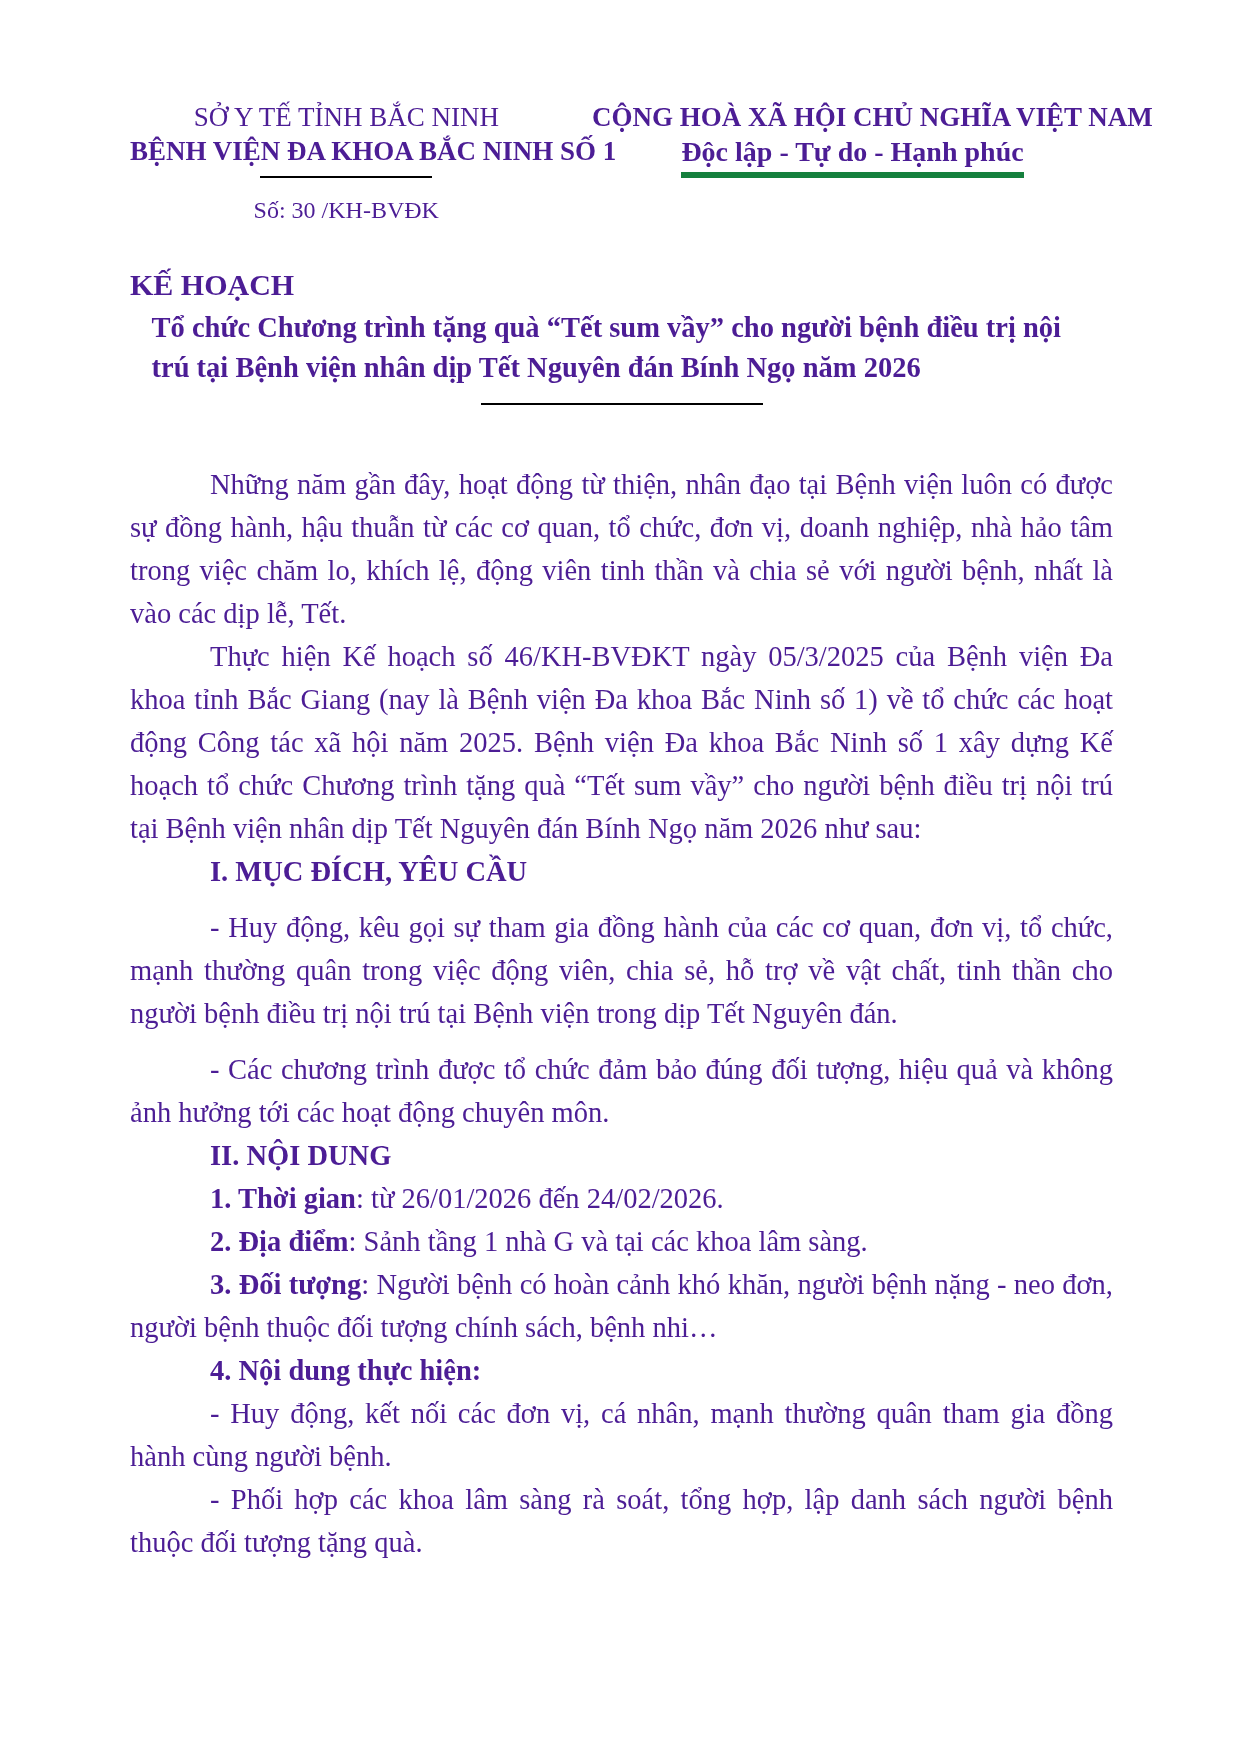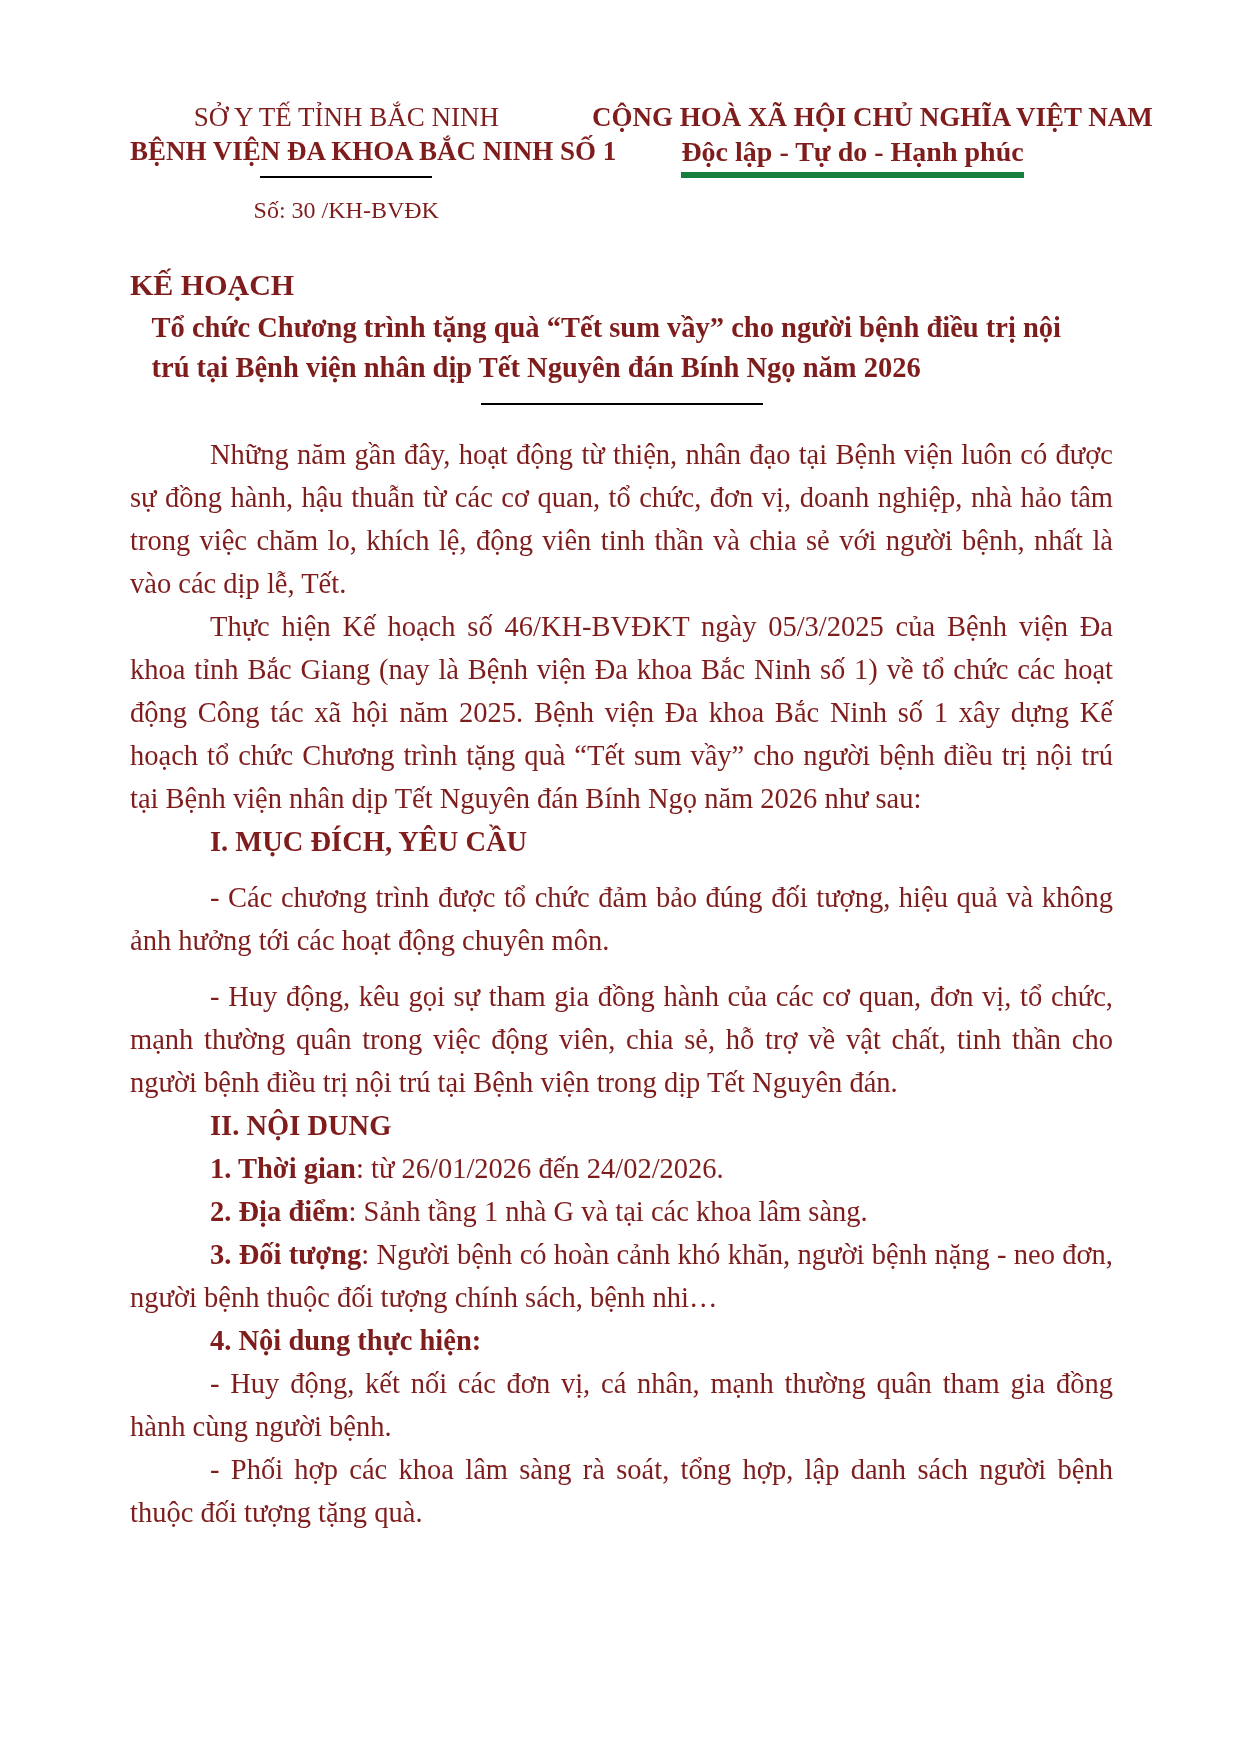--- a/index.html
+++ b/index.html
@@ -6,21 +6,21 @@
     margin: 0;
     padding: 0;
     background: #ffffff;
   }
   .page {
     position: relative;
     width: 1241px;
     height: 1755px;
     background: #ffffff;
     font-family: "Liberation Serif", "DejaVu Serif", serif;
-    color: #7f1d1d;
+    color: #4c1d95;
     box-sizing: border-box;
     padding: 100px 128px 0 130px;
     overflow: hidden;
   }
   
   .doc-header {
     display: flex;
     justify-content: space-between;
     align-items: flex-start;
   }
@@ -93,21 +93,21 @@
     margin: 4px auto 15px auto;
   }
   .title-rule {
     width: 282px;
     border: none;
     border-top: 2px solid #000;
     margin: 10px auto 0 auto;
   }
   
   .doc-body {
-    margin-top: 28px;
+    margin-top: 58px;
     font-size: 28.5px;
     line-height: 43px;
   }
   .para {
     margin: 0;
     text-align: justify;
     text-indent: 80px;
   }
   .spaced {
     margin-top: 13px;
@@ -145,22 +145,22 @@
     <div class="title-sub">Tổ chức Chương trình tặng quà “Tết sum vầy” cho người bệnh điều trị nội trú tại Bệnh viện nhân dịp Tết Nguyên đán Bính Ngọ năm 2026</div>
     <hr class="title-rule">
   </div>
 
   <div class="doc-body">
     <p class="para">Những năm gần đây, hoạt động từ thiện, nhân đạo tại Bệnh viện luôn có được sự đồng hành, hậu thuẫn từ các cơ quan, tổ chức, đơn vị, doanh nghiệp, nhà hảo tâm trong việc chăm lo, khích lệ, động viên tinh thần và chia sẻ với người bệnh, nhất là vào các dịp lễ, Tết.</p>
     <p class="para">Thực hiện Kế hoạch số 46/KH-BVĐKT ngày 05/3/2025 của Bệnh viện Đa khoa tỉnh Bắc Giang (nay là Bệnh viện Đa khoa Bắc Ninh số 1) về tổ chức các hoạt động Công tác xã hội năm 2025. Bệnh viện Đa khoa Bắc Ninh số 1 xây dựng Kế hoạch tổ chức Chương trình tặng quà “Tết sum vầy” cho người bệnh điều trị nội trú tại Bệnh viện nhân dịp Tết Nguyên đán Bính Ngọ năm 2026 như sau:</p>
 
     <p class="section-heading">I. MỤC ĐÍCH, YÊU CẦU</p>
 
+    <p class="para spaced">- Huy động, kêu gọi sự tham gia đồng hành của các cơ quan, đơn vị, tổ chức, mạnh thường quân trong việc động viên, chia sẻ, hỗ trợ về vật chất, tinh thần cho người bệnh điều trị nội trú tại Bệnh viện trong dịp Tết Nguyên đán.</p>
     <p class="para spaced">- Các chương trình được tổ chức đảm bảo đúng đối tượng, hiệu quả và không ảnh hưởng tới các hoạt động chuyên môn.</p>
-    <p class="para spaced">- Huy động, kêu gọi sự tham gia đồng hành của các cơ quan, đơn vị, tổ chức, mạnh thường quân trong việc động viên, chia sẻ, hỗ trợ về vật chất, tinh thần cho người bệnh điều trị nội trú tại Bệnh viện trong dịp Tết Nguyên đán.</p>
 
     <p class="section-heading spaced">II. NỘI DUNG</p>
 
     <p class="para"><span class="bold-label">1. Thời gian</span><span>: từ 26/01/2026 đến 24/02/2026.</span></p>
 
     <p class="para"><span class="bold-label">2. Địa điểm</span><span>: Sảnh tầng 1 nhà G và tại các khoa lâm sàng.</span></p>
 
     <p class="para"><span class="bold-label">3. Đối tượng</span><span>: Người bệnh có hoàn cảnh khó khăn, người bệnh nặng - neo đơn, người bệnh thuộc đối tượng chính sách, bệnh nhi…</span></p>
 
     <p class="section-heading">4. Nội dung thực hiện:</p>

